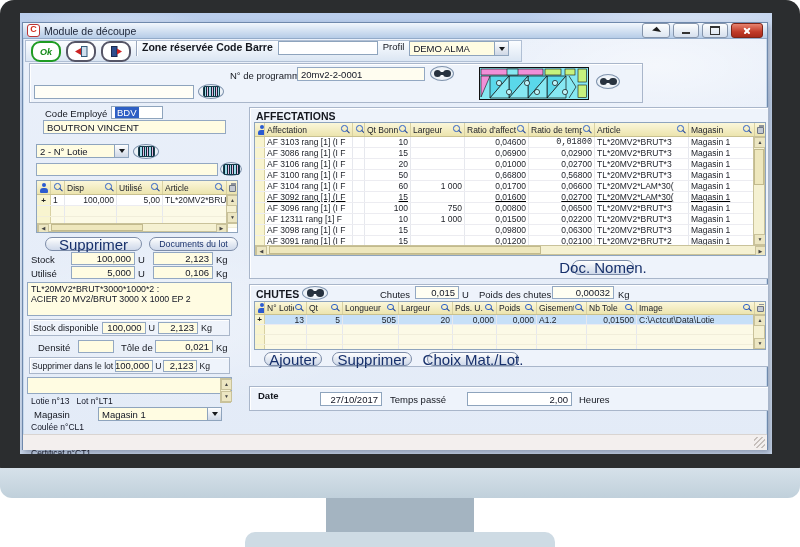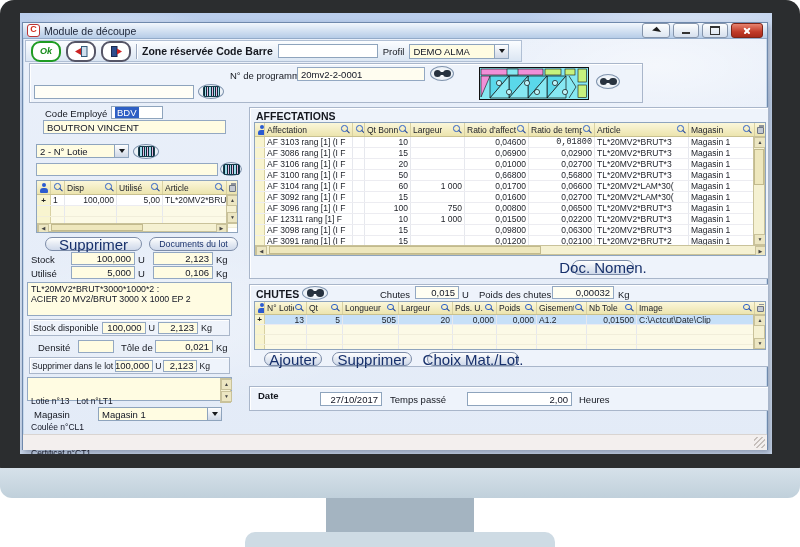--- a/index.html
+++ b/index.html
@@ -35,21 +35,21 @@
     display:flex;align-items:center;justify-content:center;position:relative;}
   .winbtn.close{width:30px;background:linear-gradient(#e7836f,#c13a28 60%,#a82a1a);border-color:#7e2417;}
   .arrowbtn{width:26px;height:13px;border:1px solid #8494ab;border-radius:3px;background:linear-gradient(#fdfefe,#dde6f1);
     display:flex;align-items:center;justify-content:center;}
   .tri{width:0;height:0;border-left:6px solid transparent;border-top:7px solid #1c1c1c;transform:rotate(-40deg) translateY(1px);}
   .mingl{width:8px;height:2px;background:#333;margin-top:5px;}
   .maxgl{width:8px;height:6px;border:1px solid #333;border-top-width:2px;}
   .x1,.x2{position:absolute;left:11px;top:5.5px;width:8px;height:1.6px;background:#fff;border-radius:1px;}
   .x1{transform:rotate(45deg);} .x2{transform:rotate(-45deg);}
   
-  .toolbar{left:2px;top:17px;width:497px;height:22px;display:flex;align-items:center;gap:5px;padding:0 5px;
+  .toolbar{left:2px;top:17px;width:497px;height:22px;display:flex;align-items:flex-start;gap:5px;padding:0 5px;
     background:linear-gradient(#fbfdff,#dbe6f3);border:1px solid #b0bfd4;}
   .tool-oval{height:17px;min-width:26px;border-radius:9px;background:#fff;border:2px solid #556;
     display:flex;align-items:center;justify-content:center;font-size:9px;font-weight:bold;flex:none;}
   .tool-oval.ok{border-color:#1e9b22;color:#158a19;font-style:italic;}
   .tsep{width:1px;height:15px;background:#9aa8bd;box-shadow:1px 0 0 #fff;flex:none;}
   .blbl{font-size:10.5px;font-weight:bold;color:#15181f;white-space:nowrap;}
   .lbl{font-size:9.5px;color:#14171f;white-space:nowrap;}
   .wbox{background:#fff;border:1px solid #8ea4bd;font-size:9.5px;color:#101423;padding:0 3px;overflow:hidden;
     white-space:nowrap;display:flex;align-items:center;box-sizing:border-box;}
   .ybox{background:#fffce2;border:1px solid #93a8c2;font-size:9.5px;color:#101423;padding:0 3px;overflow:hidden;
@@ -328,21 +328,21 @@
         <span class="abs lbl" style="left:193px;top:281px;">Kg</span>
 
         <div class="abs panel" style="left:6px;top:296px;width:201px;height:17px;display:flex;align-items:center;gap:2px;padding:0 2px;">
           <span class="lbl" style="font-size:8.6px;">Supprimer dans le lot</span>
           <span class="ybox r" style="width:38px;height:12px;">100,000</span>
           <span class="lbl" style="font-size:8.6px;">U</span>
           <span class="ybox r" style="width:34px;height:12px;">2,123</span>
           <span class="lbl" style="font-size:8.6px;">Kg</span>
         </div>
 
-        <div class="abs" style="left:4px;top:316px;width:205px;height:24px;background:#fffce2;border:1px solid #93a8c2;">
+        <div class="abs" style="left:4px;top:316px;width:205px;height:17px;background:#fffce2;border:1px solid #93a8c2;">
           <div style="font-size:8.5px;line-height:8.8px;padding:1px 3px;color:#101423;white-space:pre;">
             <div>Lotie n°13   Lot n°LT1</div>
             <div>Coulée n°CL1</div>
             <div>Certificat n°CT1</div>
           </div>
           <div class="abs sbar vs" style="right:0;top:0;width:11px;height:25px;">
             <span class="sb-btn">▲</span>
             <span class="sb-track"></span>
             <span class="sb-btn">▼</span>
           </div>
@@ -448,21 +448,21 @@
                   <div class="tcell rowhead" style="width: 10px;"></div>
                   <div class="tcell" style="width: 88px;">AF 3104 rang [1] (I F</div>
                   <div class="tcell" style="width: 12px;"></div>
                   <div class="tcell num" style="width: 46px;">60</div>
                   <div class="tcell num" style="width: 54px;">1 000</div>
                   <div class="tcell num" style="width: 64px;">0,01700</div>
                   <div class="tcell num" style="width: 66px;">0,06600</div>
                   <div class="tcell" style="width: 94px;">TL*20MV2*LAM*30(</div>
                   <div class="tcell" style="width: 66px;">Magasin 1</div>
                 </div>
-                <div class="trow data" style="height: 10px;">
+                <div class="trow data" style="height: 10px; text-decoration: underline;">
                   <div class="tcell rowhead" style="width: 10px;"></div>
                   <div class="tcell" style="width: 88px;">AF 3092 rang [1] (I F</div>
                   <div class="tcell" style="width: 12px;"></div>
                   <div class="tcell num" style="width: 46px;">15</div>
                   <div class="tcell num" style="width: 54px;"></div>
                   <div class="tcell num" style="width: 64px;">0,01600</div>
                   <div class="tcell num" style="width: 66px;">0,02700</div>
                   <div class="tcell" style="width: 94px;">TL*20MV2*LAM*30(</div>
                   <div class="tcell" style="width: 66px;">Magasin 1</div>
                 </div>
@@ -602,21 +602,21 @@
                 <div class="trow data sel" style="height: 9px;">
                   <div class="tcell rowhead" style="width: 10px;">+</div>
                   <div class="tcell num" style="width: 42px;">13</div>
                   <div class="tcell num" style="width: 36px;">5</div>
                   <div class="tcell num" style="width: 56px;">505</div>
                   <div class="tcell num" style="width: 54px;">20</div>
                   <div class="tcell num" style="width: 44px;">0,000</div>
                   <div class="tcell num" style="width: 40px;">0,000</div>
                   <div class="tcell" style="width: 50px;">A1.2</div>
                   <div class="tcell num" style="width: 50px;">0,01500</div>
-                  <div class="tcell" style="width: 118px;">C:\Actcut\Date\Clip</div>
+                  <div class="tcell" style="width: 118px;">C:\Actcut\Data\Lotie</div>
                 </div>
                 <div class="trow blank" style="height: 9px;">
                   <div class="tcell rowhead" style="width: 10px;"></div>
                   <div class="tcell num" style="width: 42px;"></div>
                   <div class="tcell num" style="width: 36px;"></div>
                   <div class="tcell num" style="width: 56px;"></div>
                   <div class="tcell num" style="width: 54px;"></div>
                   <div class="tcell num" style="width: 44px;"></div>
                   <div class="tcell num" style="width: 40px;"></div>
                   <div class="tcell" style="width: 50px;"></div>

